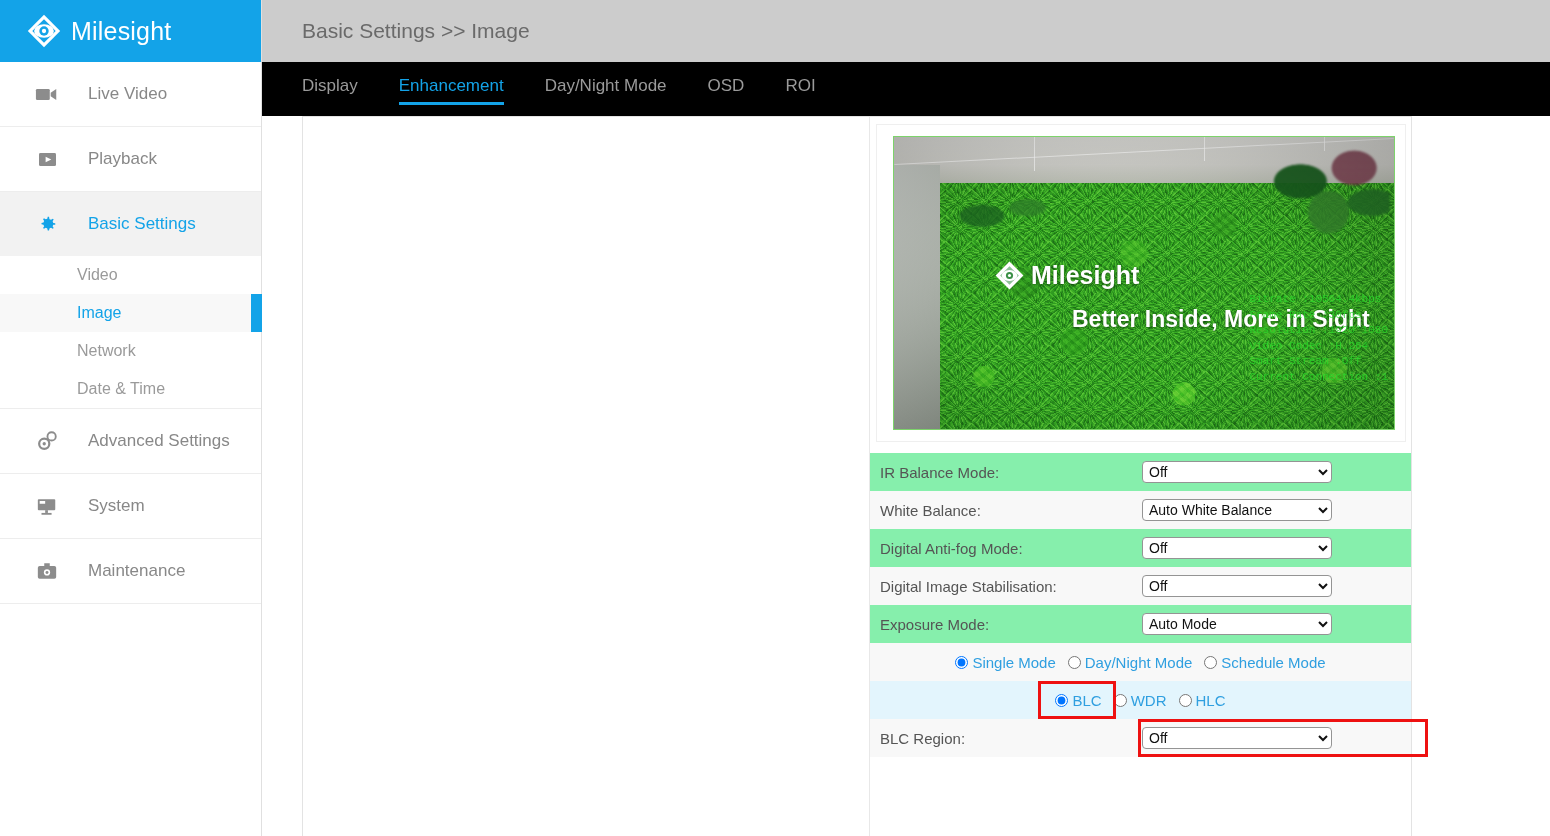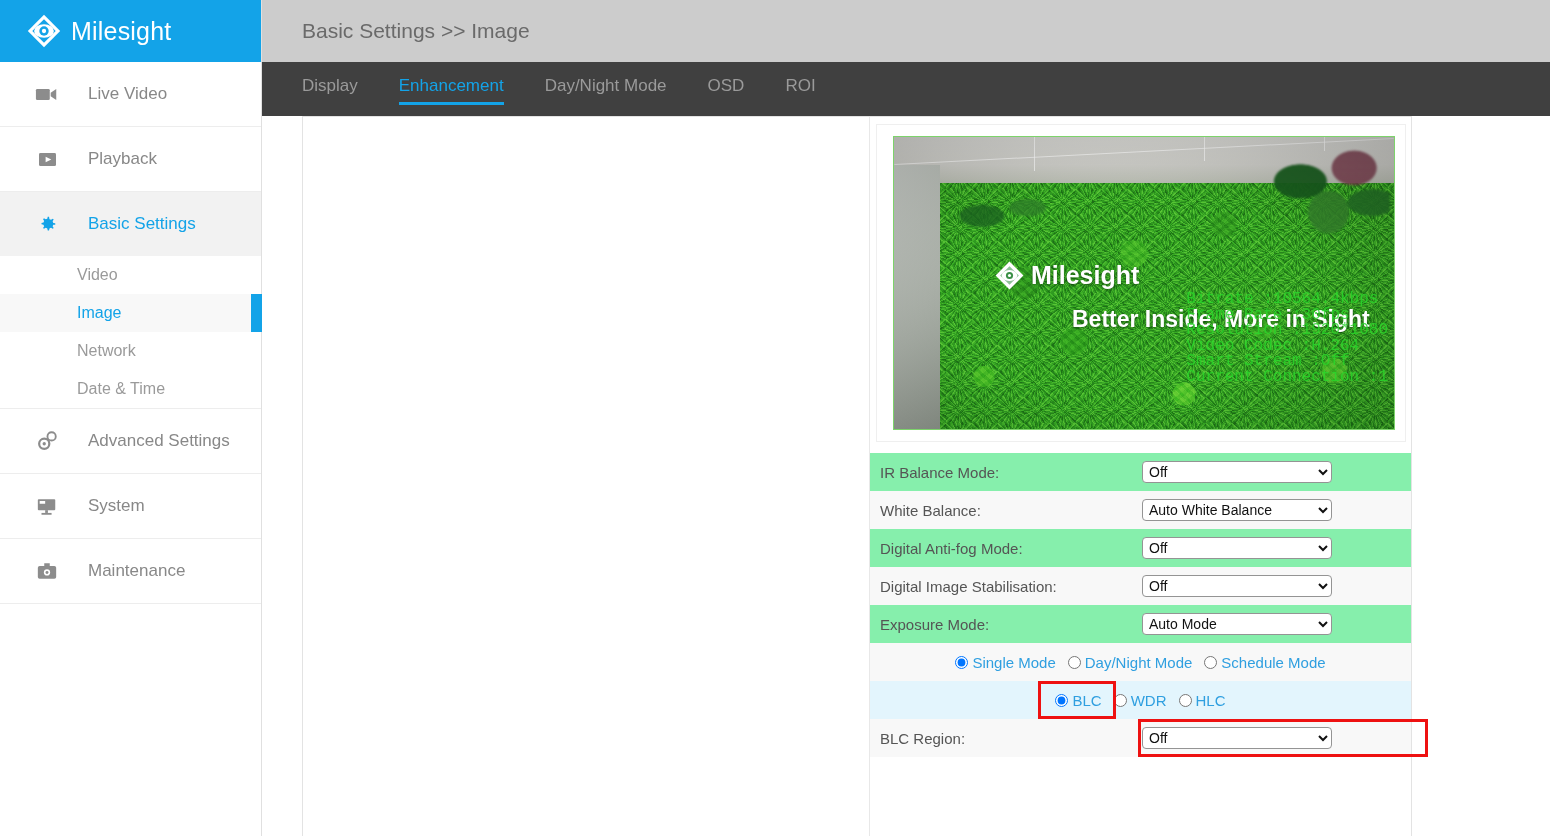--- a/index.html
+++ b/index.html
@@ -59,21 +59,21 @@
   #header {
     position: absolute; left: 262px; top: 0;
     width: 1288px; height: 62px; background: #cccccc;
     display: flex; align-items: center; padding-left: 40px;
   }
   #breadcrumb { font-size: 21px; color: #6a6a6a; }
 
   
   #tabbar {
     position: absolute; left: 262px; top: 62px;
-    width: 1288px; height: 54px; background: #404040;
+    width: 1288px; height: 54px; background: #000000;
     display: flex; align-items: center; padding-left: 40px;
   }
   .tab {
     font-size: 17px; color: #9a9a9a; margin-right: 41px;
     cursor: pointer; position: relative; padding-bottom: 6px;
   }
   .tab.active { color: #13a3e8; }
   .tab.active::after {
     content: ""; position: absolute; left: 0; right: 0; bottom: -3px;
     height: 3px; background: #13a3e8;
@@ -173,21 +173,21 @@
     text-shadow: 0 1px 3px rgba(0,0,0,.45);
   }
   #wm-slogan {
     position: absolute; left: 166px; top: 169px;
     color: #ffffff; font-size: 23px; font-weight: 700;
     text-shadow: 0 1px 3px rgba(0,0,0,.45); white-space: nowrap; margin-left: 12px;
   }
   #osd {
     position: absolute; right: 6px; top: 155px;
     text-align: left; color: #29d92b;
-    font-family: "Liberation Mono", monospace; font-size: 16px;
+    font-family: "Liberation Mono", monospace; font-size: 11px;
     line-height: 15.6px; opacity: .82; white-space: nowrap;
   }
 
   
   #settings {
     position: absolute; left: 0; top: 336px; width: 100%;
   }
   .srow {
     display: flex; align-items: center; height: 38px;
     font-size: 15px; color: #555555;

